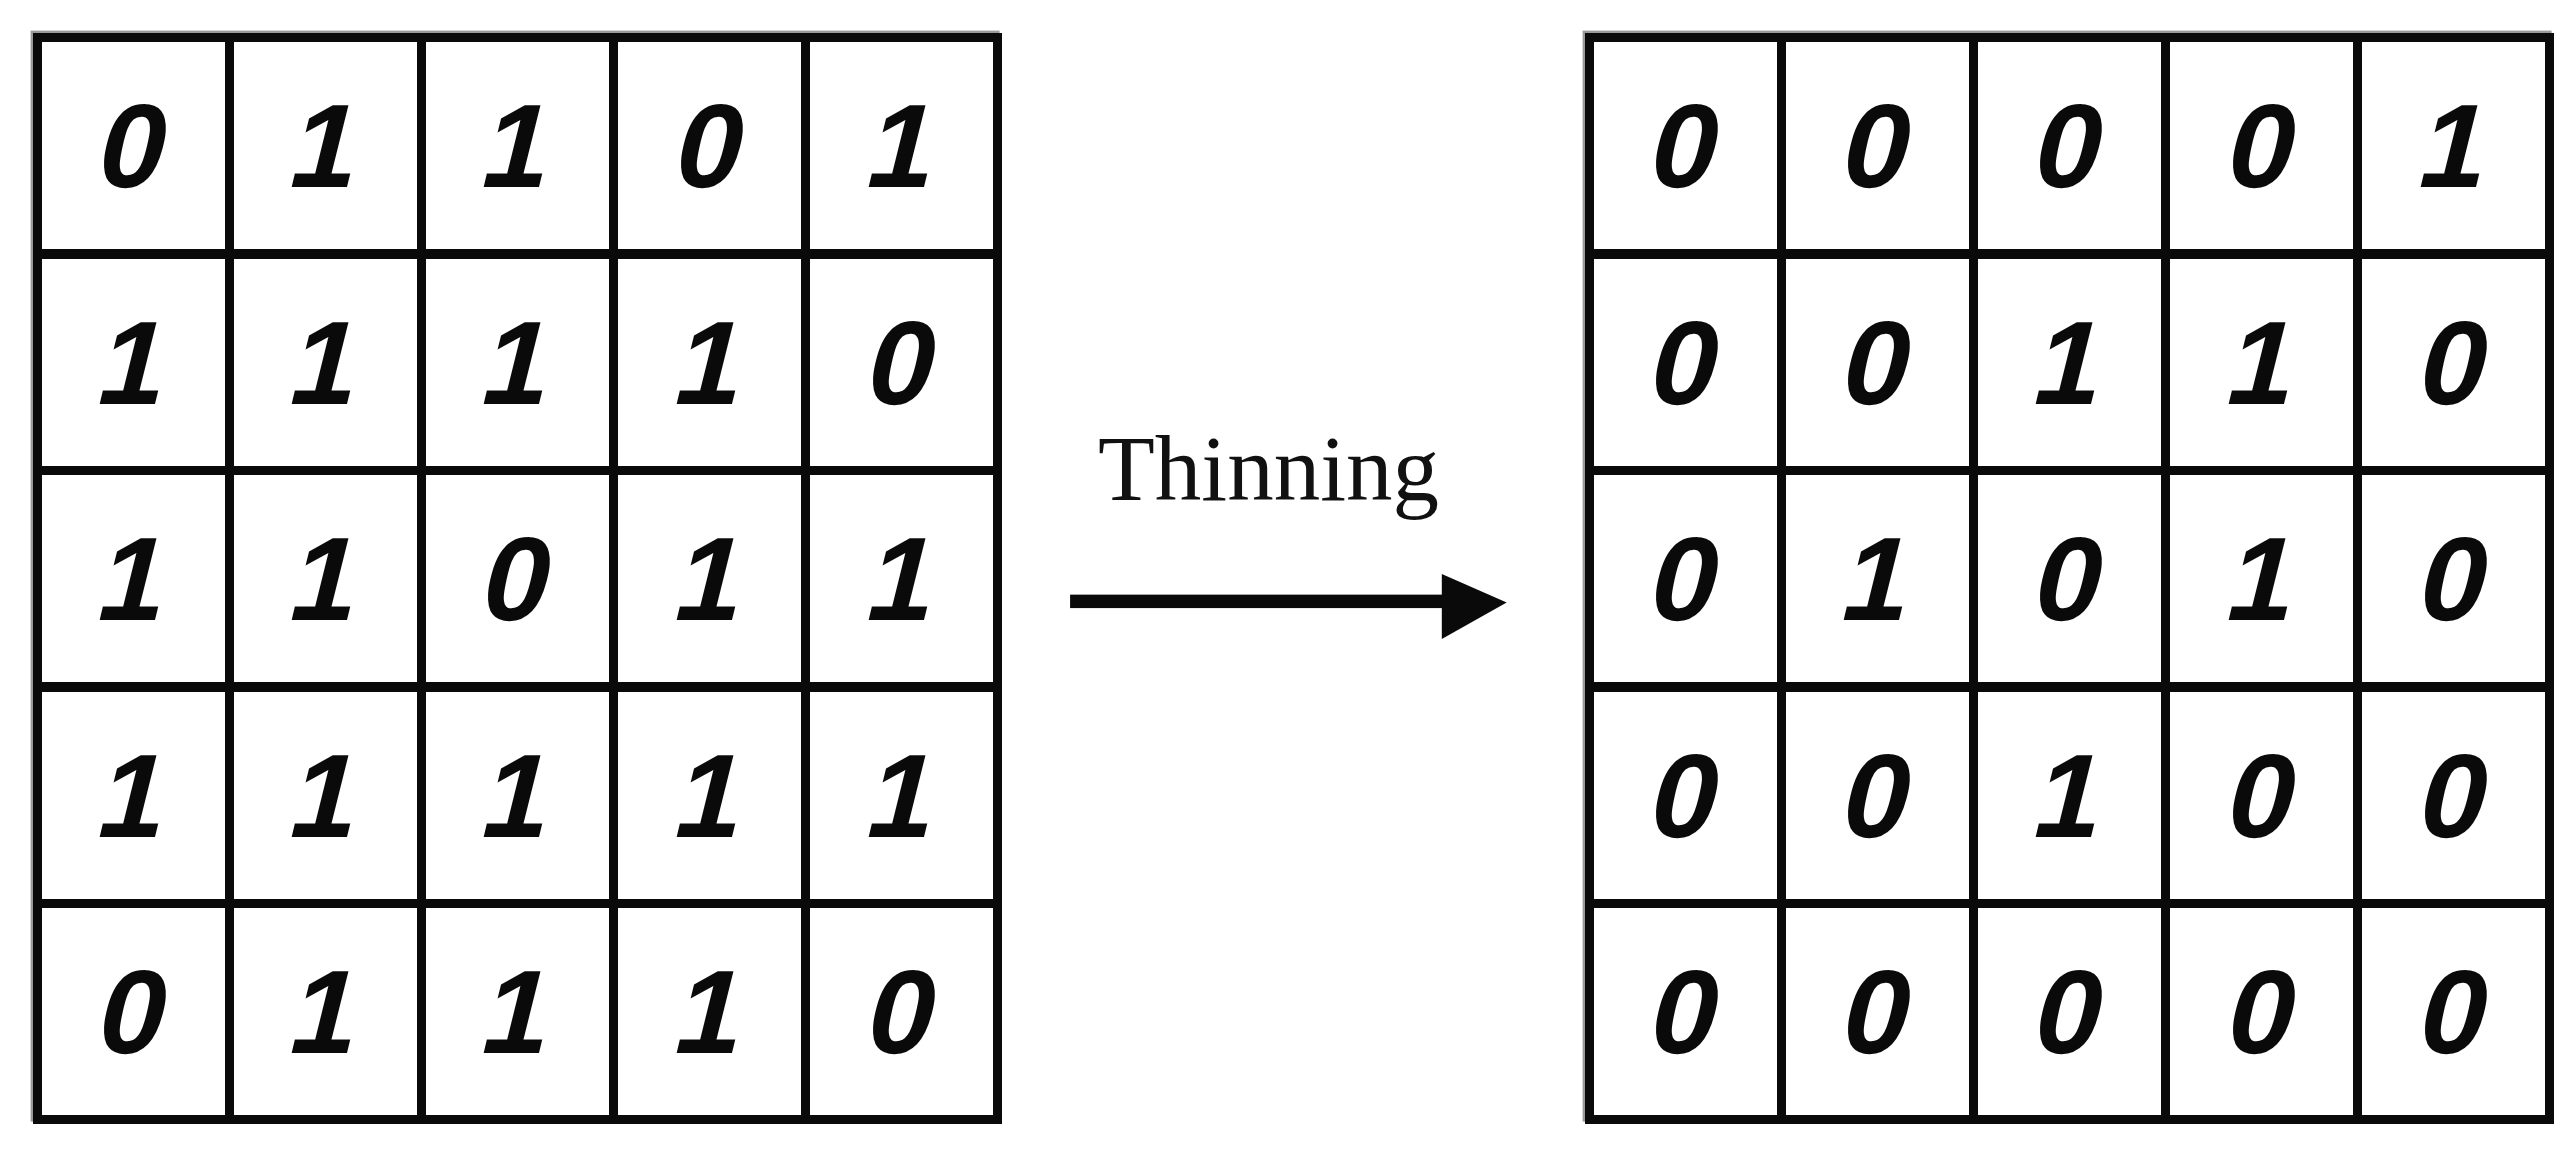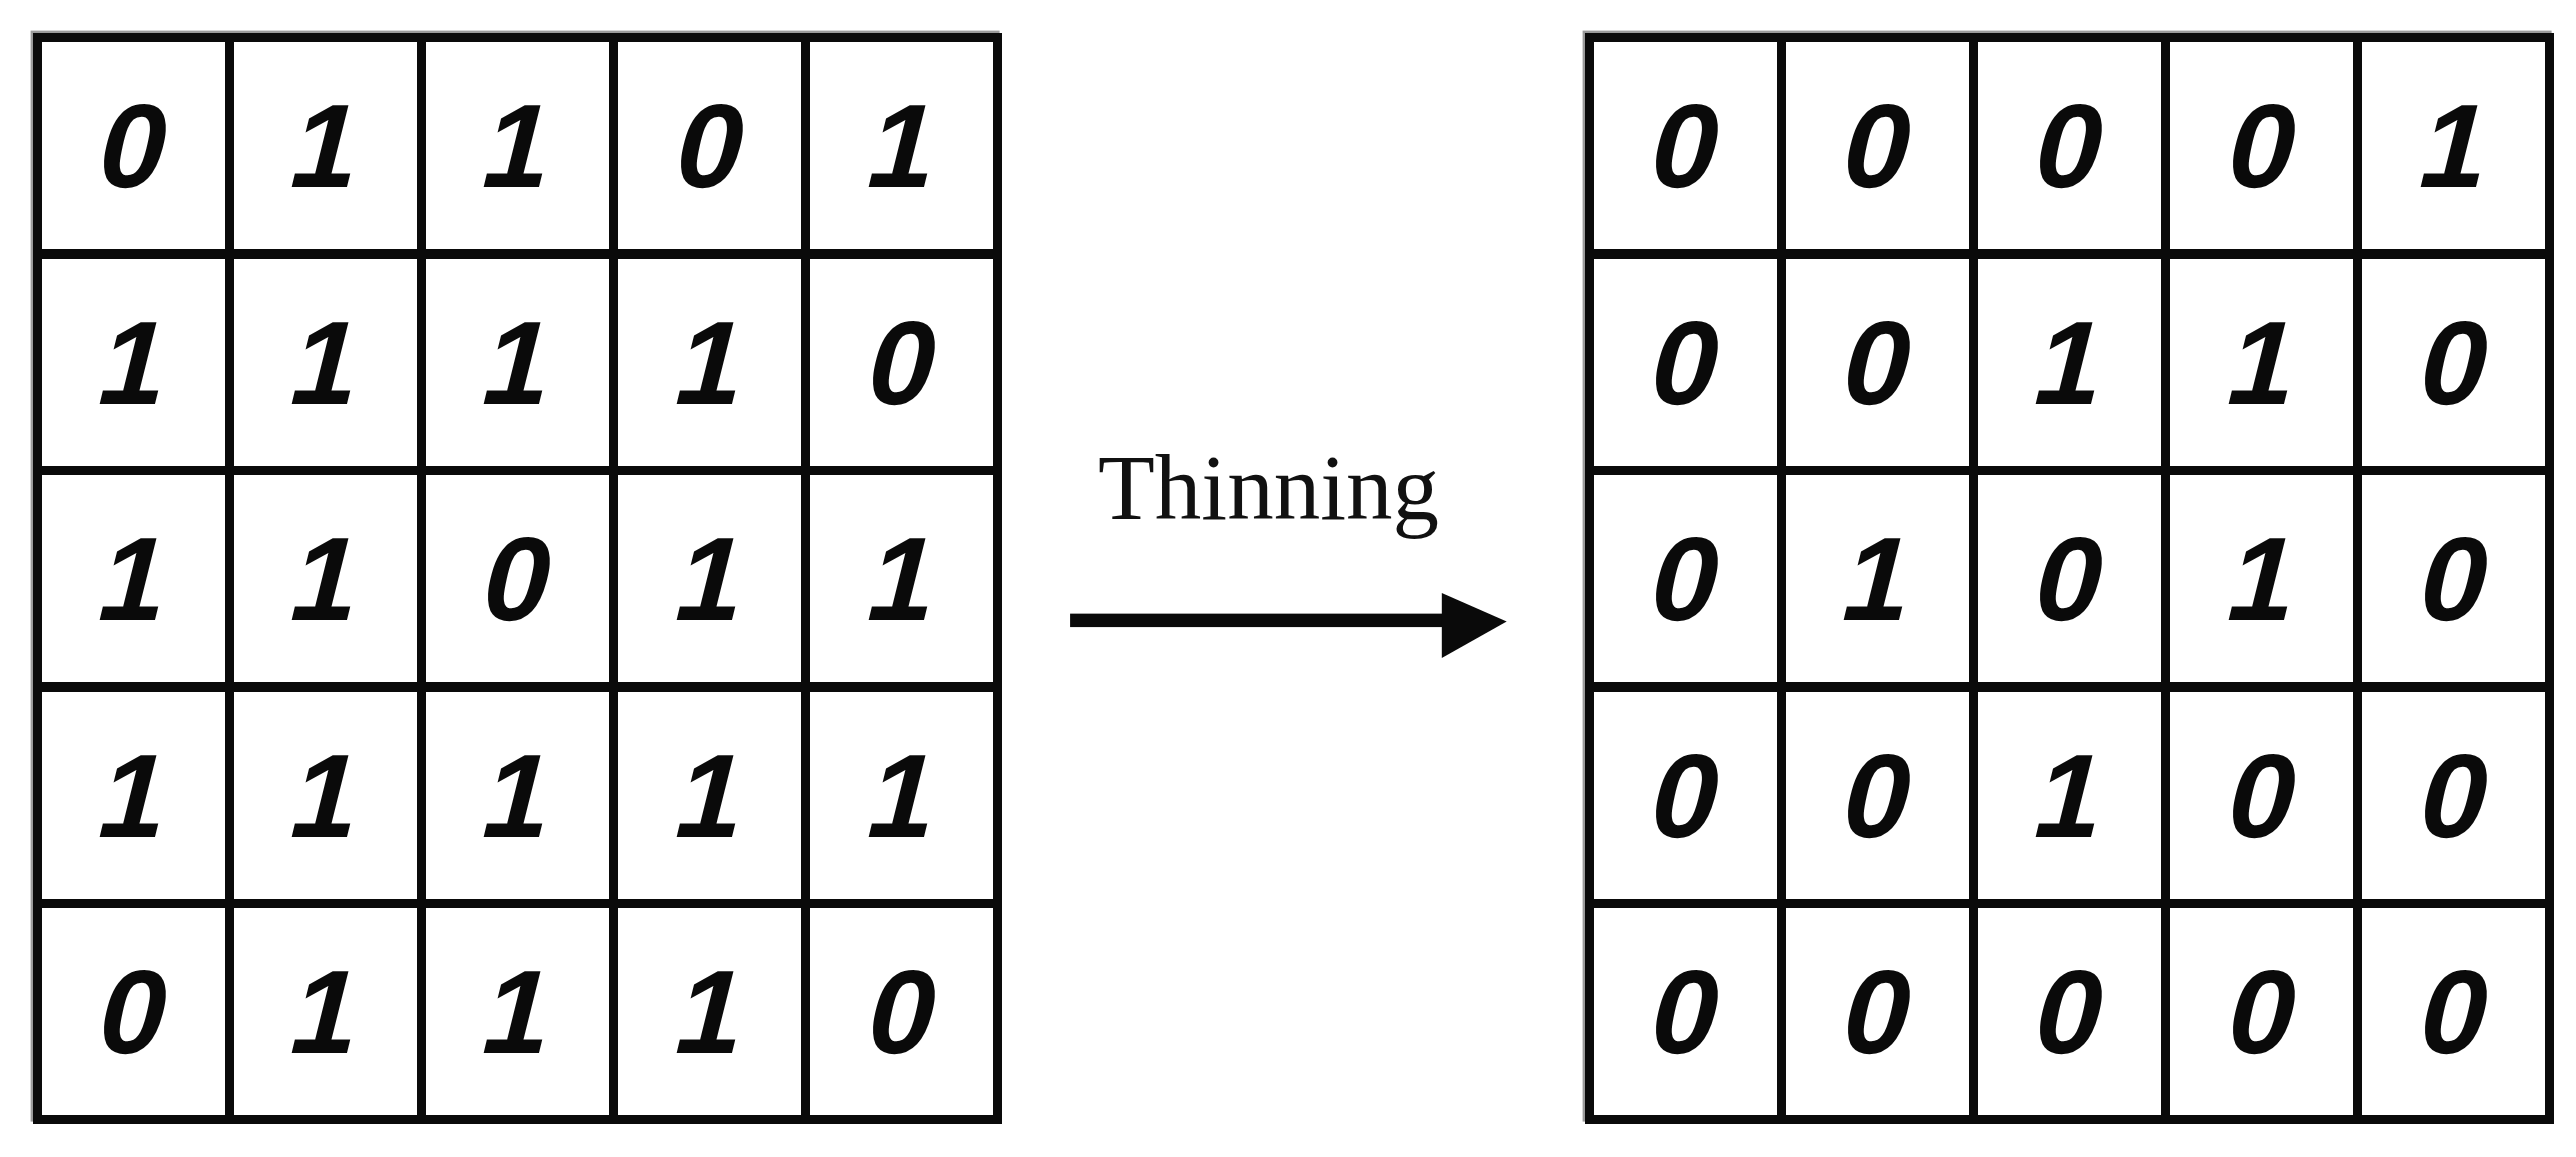--- a/index.html
+++ b/index.html
@@ -72,21 +72,20 @@
     user-select: none;
   }
 
   
   #transform-annotation {
     position: absolute;
     left: 1053px;
     top: 419px;
     width: 475px;
     height: 230px;
-    margin-top: 19px;
   }
 
   #transform-label {
     position: absolute;
     left: 0;
     top: 0;
     width: 431px;
     text-align: center;
     font-family: "Liberation Serif", serif;
     font-weight: 400;

